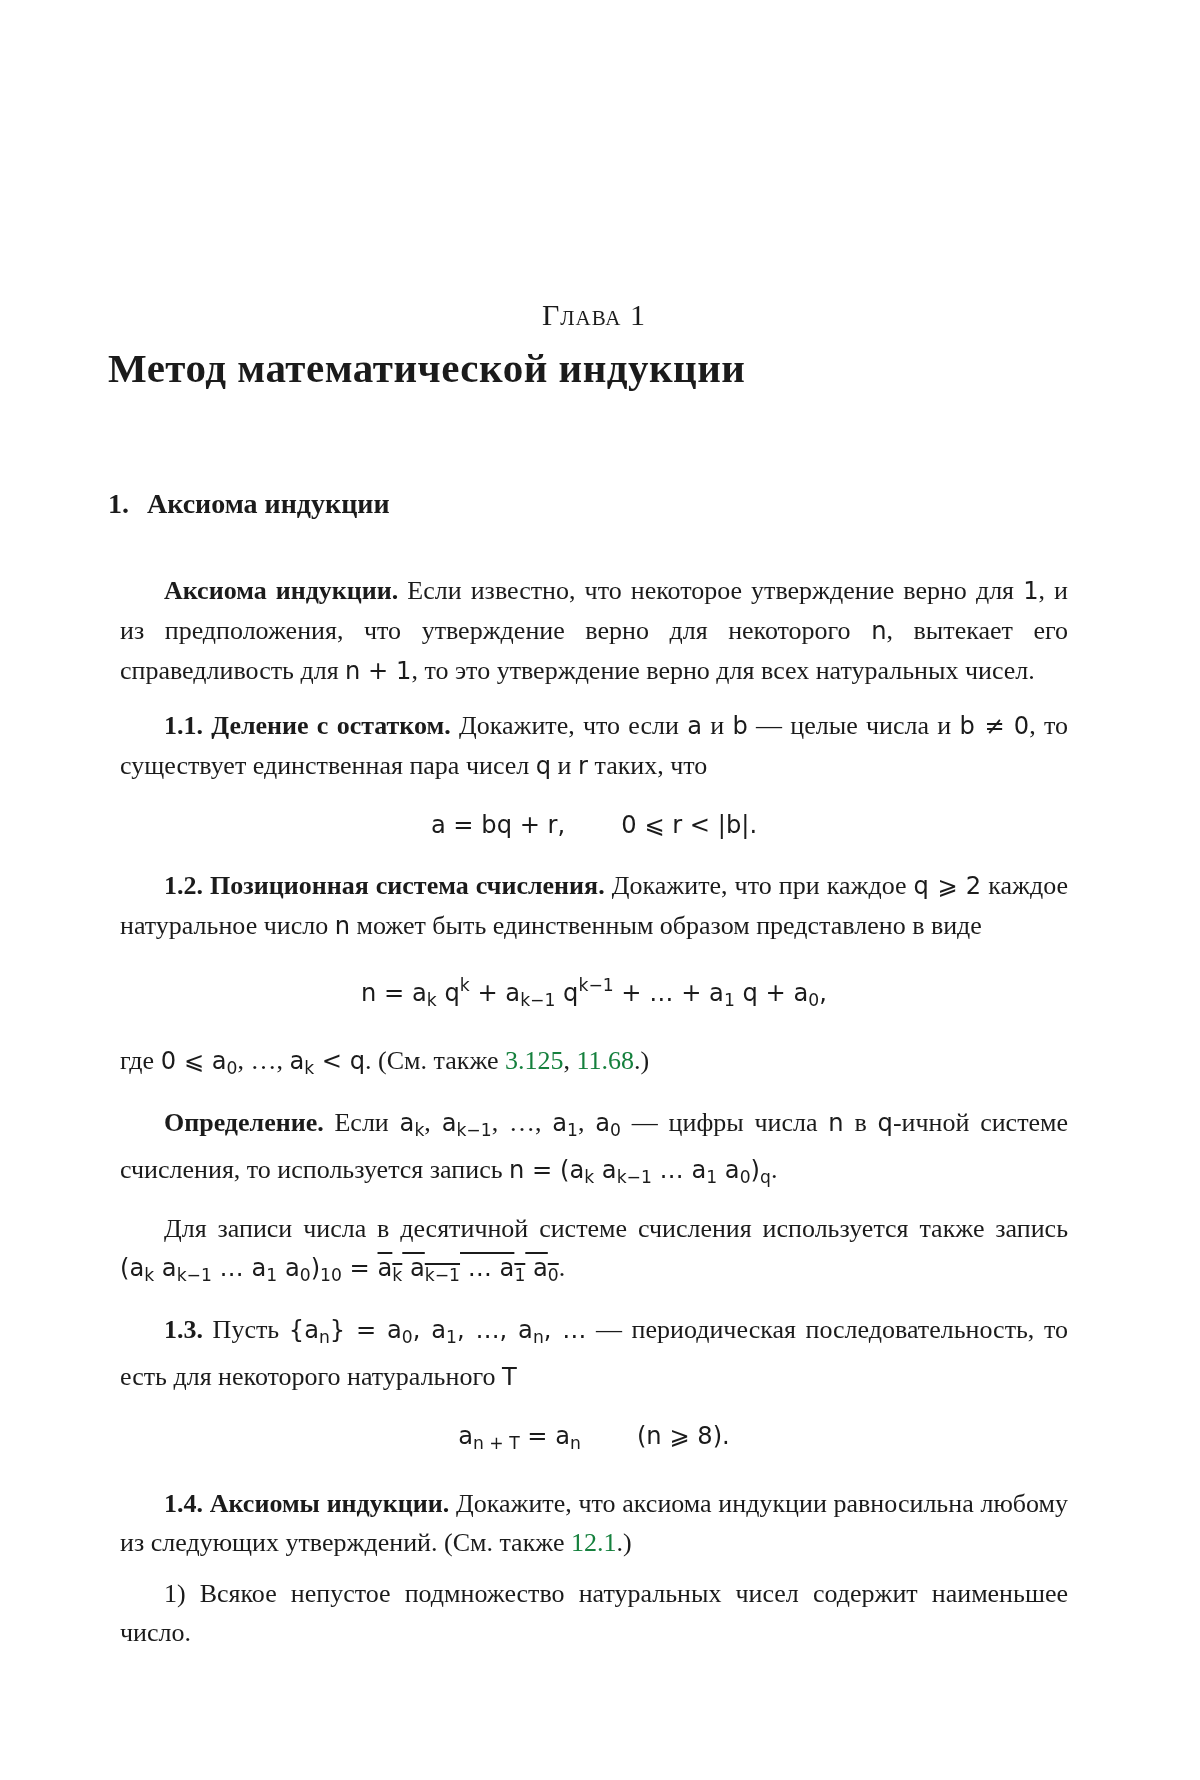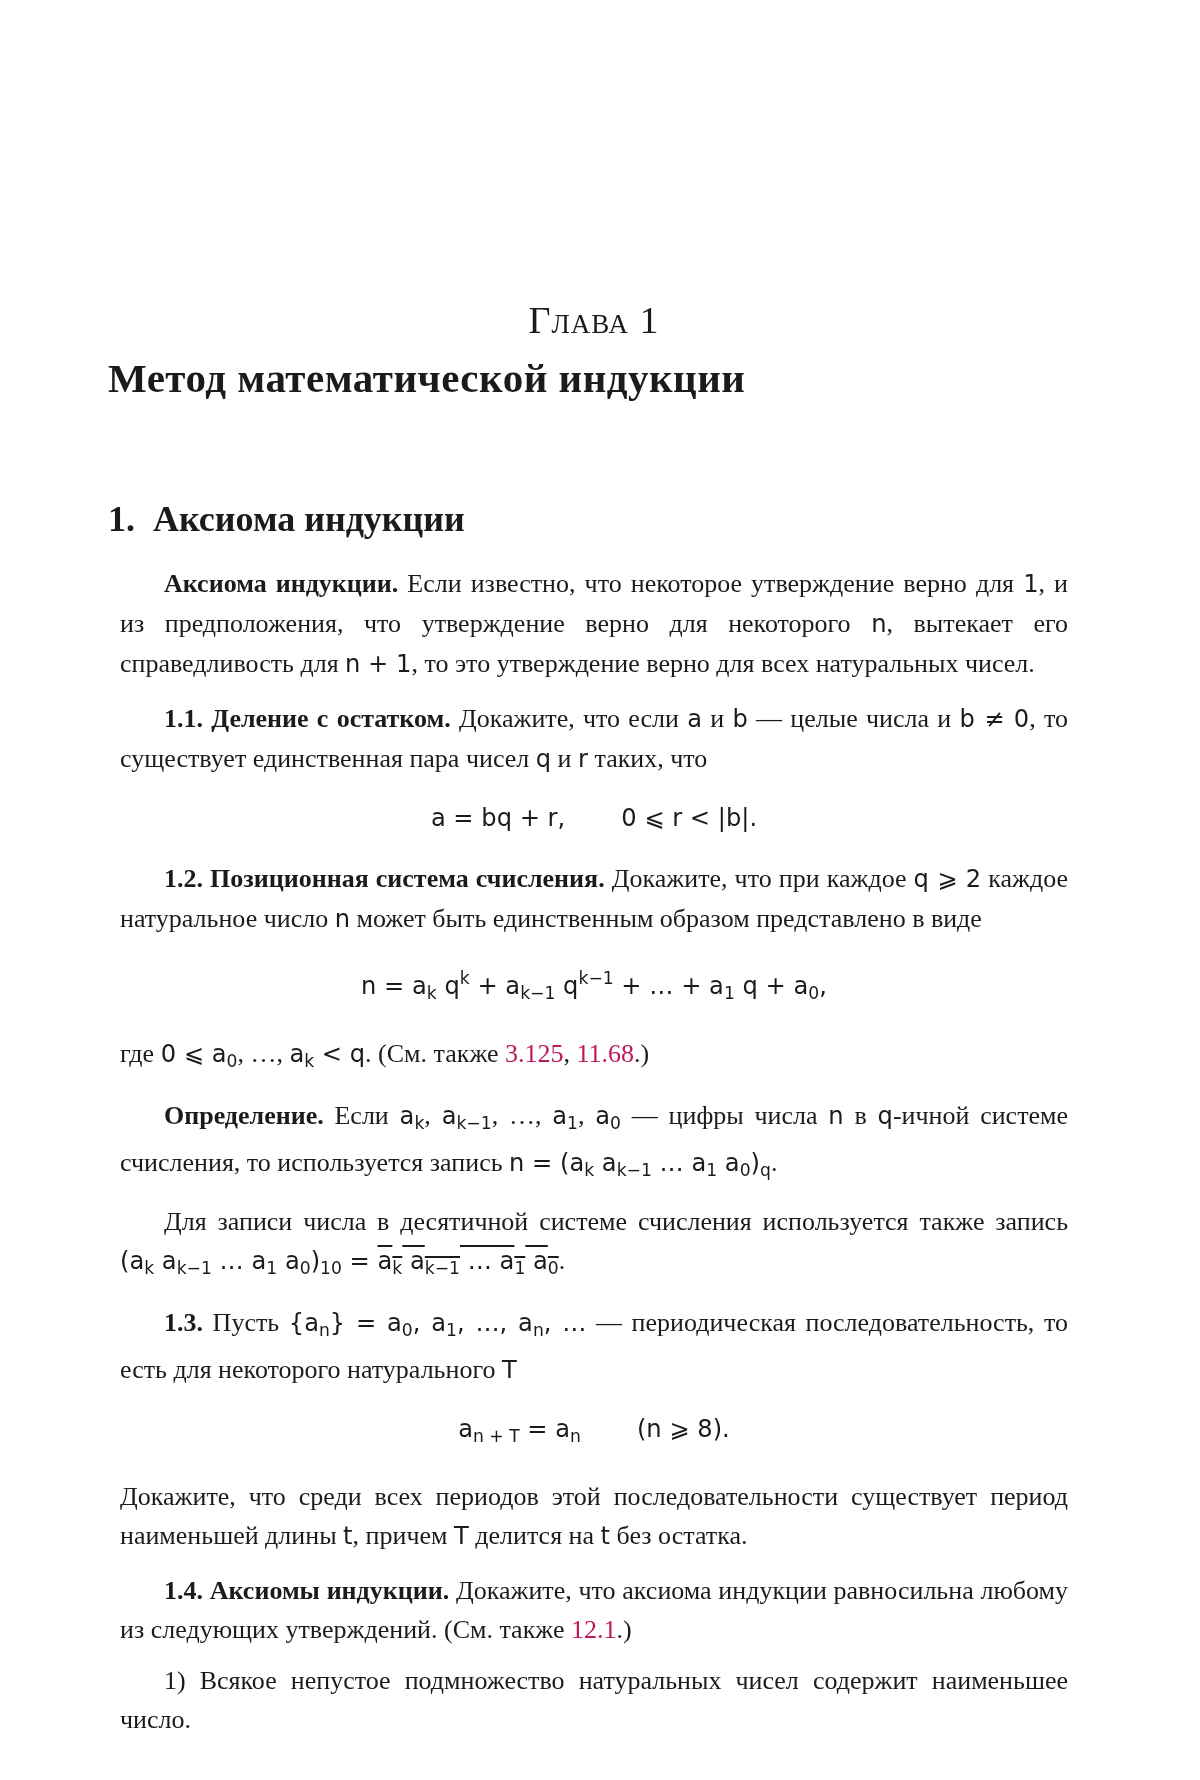--- a/index.html
+++ b/index.html
@@ -10,35 +10,35 @@
     overflow:hidden;
   }
   .page{
     box-sizing:border-box;
     width:1200px;height:1780px;
     padding:298px 120px 0 108px;
   }
   .chapter-label{
     text-align:center;
     font-variant:small-caps;
-    font-size:38px;
+    font-size:30px;
     letter-spacing:1px;
     margin:0;
   }
   .chapter-title{
     text-align:left;
     font-weight:bold;
     font-size:41px;
     margin:12px 0 0 0;
     letter-spacing:0.5px;
   }
   .section-heading{
     font-weight:bold;
-    font-size:36px;
-    margin:96px 0 24px 0;
+    font-size:28px;
+    margin:96px 0 51px 0;
   }
   .section-heading .secnum{margin-right:18px;}
   .content p{margin:12px;}
   .para{
     font-size:26px;
     line-height:39px;
     text-align:justify;
   }
   .indent{text-indent:44px;}
   .space{margin-top:15px !important;}
@@ -47,37 +47,36 @@
     font-size:26px;
     line-height:34px;
     margin:22px 0 24px 0 !important;
   }
   .b{font-weight:bold;}
   .mv{font-family:"DejaVu Sans", sans-serif;font-size:0.93em;}
   .sub{font-size:0.66em;vertical-align:-5px;letter-spacing:0;}
   .sup{font-size:0.66em;vertical-align:10px;}
   .ov{text-decoration:overline;}
   .gap{margin-left:56px;}
-  .ref{color:#be185d;cursor:pointer;}
+  .ref{color:#15803d;cursor:pointer;}
 </style>
 </head>
 <body>
 
 <div class="page">
   <p class="chapter-label">Глава 1</p>
   <h1 class="chapter-title">Метод математической индукции</h1>
   <h2 class="section-heading"><span class="secnum">1.</span><span>Аксиома индукции</span></h2>
   <div class="content" id="content">
       <p class="para indent space"><span class="b">Аксиома индукции.</span><span class=""> Если известно, что некоторое утверждение верно для </span><span class="mv">1</span><span class="">, и из предположения, что утверждение верно для некоторого </span><span class="mv">n</span><span class="">, вытекает его справедливость для </span><span class="mv">n + 1</span><span class="">, то это утверждение верно для всех натуральных чисел.</span></p>
       <p class="para indent space"><span class="b">1.1. Деление с остатком.</span><span class=""> Докажите, что если </span><span class="mv">a</span><span class=""> и </span><span class="mv">b</span><span class=""> — целые числа и </span><span class="mv">b ≠ 0</span><span class="">, то существует единственная пара чисел </span><span class="mv">q</span><span class=""> и </span><span class="mv">r</span><span class=""> таких, что</span></p>
       <p class="formula"><span class="mv">a = bq + r,</span><span class="mv gap">0 ⩽ r &lt; |b|.</span></p>
       <p class="para indent space"><span class="b">1.2. Позиционная система счисления.</span><span class=""> Докажите, что при каждое </span><span class="mv">q ⩾ 2</span><span class=""> каждое натуральное число </span><span class="mv">n</span><span class=""> может быть единственным образом представлено в виде</span></p>
       <p class="formula"><span class="mv">n = a</span><span class="mv sub">k</span><span class="mv"> q</span><span class="mv sup">k</span><span class="mv"> + a</span><span class="mv sub">k−1</span><span class="mv"> q</span><span class="mv sup">k−1</span><span class="mv"> + … + a</span><span class="mv sub">1</span><span class="mv"> q + a</span><span class="mv sub">0</span><span class="mv">,</span></p>
       <p class="para"><span class="">где </span><span class="mv">0 ⩽ a</span><span class="mv sub">0</span><span class="">, …, </span><span class="mv">a</span><span class="mv sub">k</span><span class="mv"> &lt; q</span><span class="">. (См. также </span><span class="ref">3.125</span><span class="">, </span><span class="ref">11.68</span><span class="">.)</span></p>
       <p class="para indent space"><span class="b">Определение.</span><span class=""> Если </span><span class="mv">a</span><span class="mv sub">k</span><span class="">, </span><span class="mv">a</span><span class="mv sub">k−1</span><span class="">, …, </span><span class="mv">a</span><span class="mv sub">1</span><span class="">, </span><span class="mv">a</span><span class="mv sub">0</span><span class=""> — цифры числа </span><span class="mv">n</span><span class=""> в </span><span class="mv">q</span><span class="">-ичной системе счисления, то используется запись </span><span class="mv">n = (a</span><span class="mv sub">k</span><span class="mv"> a</span><span class="mv sub">k−1</span><span class="mv"> … a</span><span class="mv sub">1</span><span class="mv"> a</span><span class="mv sub">0</span><span class="mv">)</span><span class="mv sub">q</span><span class="">.</span></p>
       <p class="para indent"><span class="">Для записи числа в десятичной системе счисления используется также запись </span><span class="mv">(a</span><span class="mv sub">k</span><span class="mv"> a</span><span class="mv sub">k−1</span><span class="mv"> … a</span><span class="mv sub">1</span><span class="mv"> a</span><span class="mv sub">0</span><span class="mv">)</span><span class="mv sub">10</span><span class="mv"> = </span><span class="ov"><span class="mv">a</span><span class="mv sub">k</span><span class="mv"> a</span><span class="mv sub">k−1</span><span class="mv"> … a</span><span class="mv sub">1</span><span class="mv"> a</span><span class="mv sub">0</span></span><span class="">.</span></p>
       <p class="para indent space"><span class="b">1.3.</span><span class=""> Пусть </span><span class="mv">{a</span><span class="mv sub">n</span><span class="mv">} = a</span><span class="mv sub">0</span><span class="mv">, a</span><span class="mv sub">1</span><span class="mv">, …, a</span><span class="mv sub">n</span><span class="mv">, …</span><span class=""> — периодическая последовательность, то есть для некоторого натурального </span><span class="mv">T</span></p>
       <p class="formula"><span class="mv">a</span><span class="mv sub">n + T</span><span class="mv"> = a</span><span class="mv sub">n</span><span class="mv gap">(n ⩾ 8).</span></p>
-      <p class="para"><span class="">Докажите, что среди всех периодов этой последовательности существует период наименьшей длины </span><span class="mv">t</span><span class="">, причем </span><span class="mv">T</span><span class=""> делится на </span><span class="mv">t</span><span class=""> без остатка.</span></p>
       <p class="para indent space"><span class="b">1.4. Аксиомы индукции.</span><span class=""> Докажите, что аксиома индукции равносильна любому из следующих утверждений. (См. также </span><span class="ref">12.1</span><span class="">.)</span></p>
       <p class="para indent"><span class="">1) Всякое непустое подмножество натуральных чисел содержит наименьшее число.</span></p>
     </div>
 </div>
 
 </body></html>

